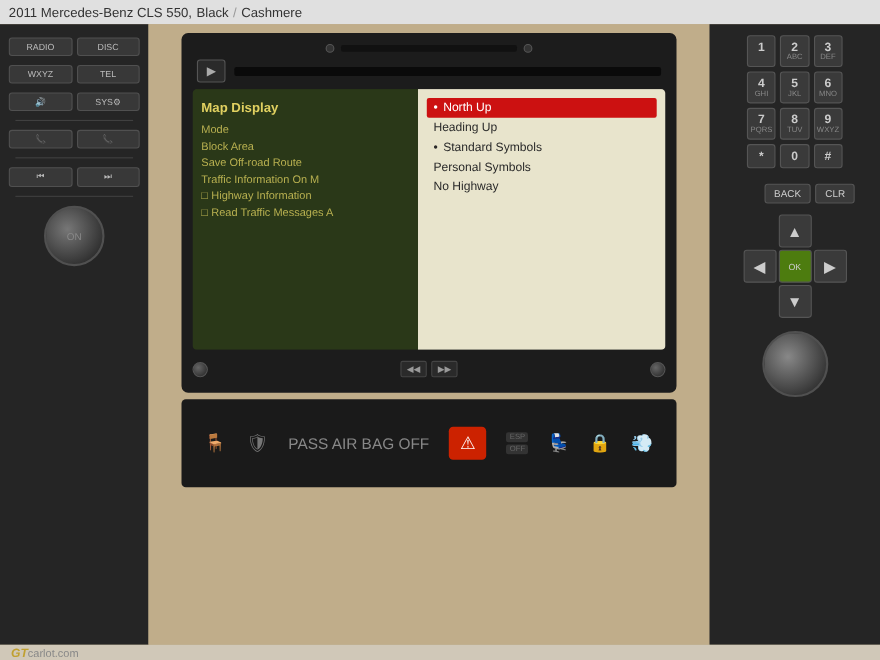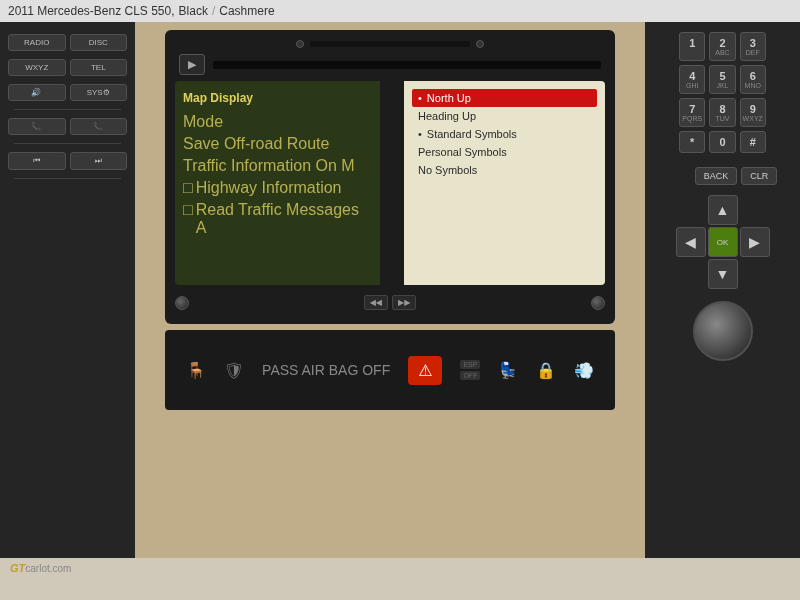--- a/index.html
+++ b/index.html
@@ -95,24 +95,23 @@
       width: 450px;
       border-radius: 6px;
       padding: 10px;
       display: flex;
       flex-direction: column;
       gap: 6px;
     }
 
     .hu-screen-area {
       display: flex;
-      height: 204px;
+      height: 237px;
       border-radius: 4px;
       overflow: hidden;
-      gap: 24px;
     }
 
     .screen-left {
       background: #2a3818;
       width: 205px;
       padding: 10px 8px;
     }
 
     .screen-right {
       background: #e8e4cc;
@@ -122,21 +121,21 @@
 
     .screen-title {
       color: #e0d060;
       font-size: 12px;
       font-weight: bold;
       margin-bottom: 6px;
     }
 
     .screen-menu-item {
       color: #b8b050;
-      font-size: 16px;
+      font-size: 10px;
       padding: 2px 0;
       cursor: pointer;
     }
 
     .screen-submenu-item {
       color: #2a2a2a;
       font-size: 11px;
       padding: 3px 6px;
       border-radius: 2px;
       cursor: pointer;
@@ -169,22 +168,23 @@
     }
 
     .page-body {
       flex: 1;
       display: flex;
       position: relative;
     }
 
     .page-footer {
       background: #d0c8b8;
-      height: 42px;
-      display: flex;
+      height: 14px;
+      display: flex;
+      align-items: center;
       padding: 0 10px;
     }
 
     .footer-text {
       font-size: 10px;
       color: #555;
     }
 
     
     .center-section {
@@ -322,20 +322,21 @@
       <div class="ctrl-btn-row">
         <button class="ctrl-btn red-text">📞</button>
         <button class="ctrl-btn green-text">📞</button>
       </div>
       <div class="separator-line"></div>
       <div class="ctrl-btn-row">
         <button class="ctrl-btn">⏮</button>
         <button class="ctrl-btn">⏭</button>
       </div>
       <div class="separator-line"></div>
+      <div class="round-knob">ON</div>
     </div>
 
     <div class="center-section">
 
       <div class="head-unit-block">
 
         <div style="display:flex; align-items:center; gap:6px; justify-content:center;">
           <div style="width:8px;height:8px;background:#333;border-radius:50%;border:1px solid #555;"></div>
           <div style="background:#111;height:6px;width:160px;border-radius:2px;"></div>
           <div style="width:8px;height:8px;background:#333;border-radius:50%;border:1px solid #555;"></div>
@@ -344,20 +345,21 @@
         <div style="display:flex; align-items:center; gap:8px; padding:0 4px;">
           <button style="background:#2a2a2a;border:1px solid #555;border-radius:3px;color:#aaa;padding:3px 8px;cursor:pointer;font-size:11px;">▶</button>
           <div style="background:#0a0a0a;height:8px;flex:1;border-radius:2px;"></div>
         </div>
 
         <div class="hu-screen-area">
 
           <div class="screen-left">
             <div class="screen-title">Map Display</div>
             <div class="screen-menu-item">Mode</div>
+            <div class="screen-menu-item">Block Area</div>
             <div class="screen-menu-item">Save Off-road Route</div>
             <div class="screen-menu-item">Traffic Information On M</div>
             <div class="screen-menu-item" style="display:flex;gap:3px;">
                 <span>□</span>
                 <span>Highway Information</span>
               </div>
             <div class="screen-menu-item" style="display:flex;gap:3px;">
                 <span>□</span>
                 <span>Read Traffic Messages A</span>
               </div>
@@ -372,21 +374,21 @@
               <span>Heading Up</span>
             </div>
             <div class="screen-submenu-item">
               <span class="bullet">•</span>
               <span>Standard Symbols</span>
             </div>
             <div class="screen-submenu-item">
               <span>Personal Symbols</span>
             </div>
             <div class="screen-submenu-item">
-              <span>No Symbols</span>
+              <span>No Highway</span>
             </div>
           </div>
         </div>
 
         <div style="display:flex; align-items:center; gap:6px; padding:4px 0;">
           <div style="width:14px;height:14px;background:radial-gradient(circle at 35% 35%,#666,#222);border-radius:50%;border:1px solid #555;"></div>
           <div style="display:flex;gap:4px;flex:1;justify-content:center;">
             <button style="background:#2a2a2a;border:1px solid #444;color:#999;font-size:8px;padding:2px 5px;border-radius:2px;cursor:pointer;">◀◀</button>
             <button style="background:#2a2a2a;border:1px solid #444;color:#999;font-size:8px;padding:2px 5px;border-radius:2px;cursor:pointer;">▶▶</button>
           </div>

